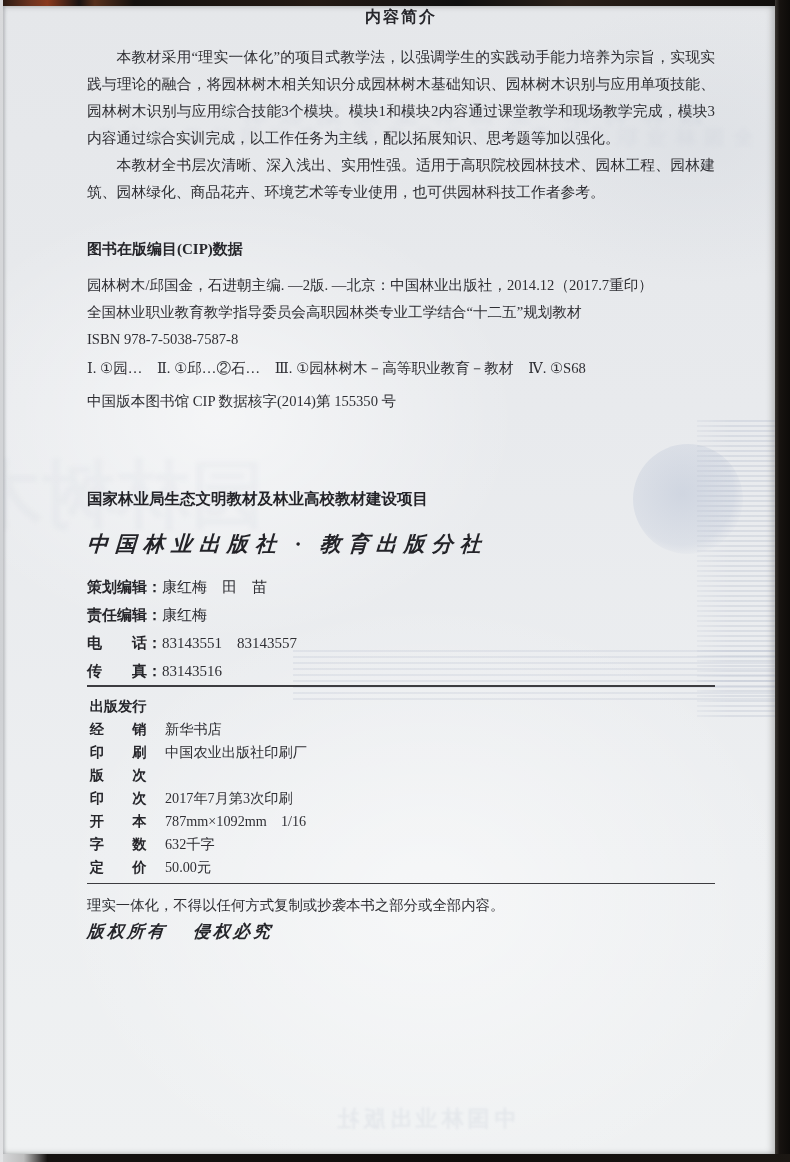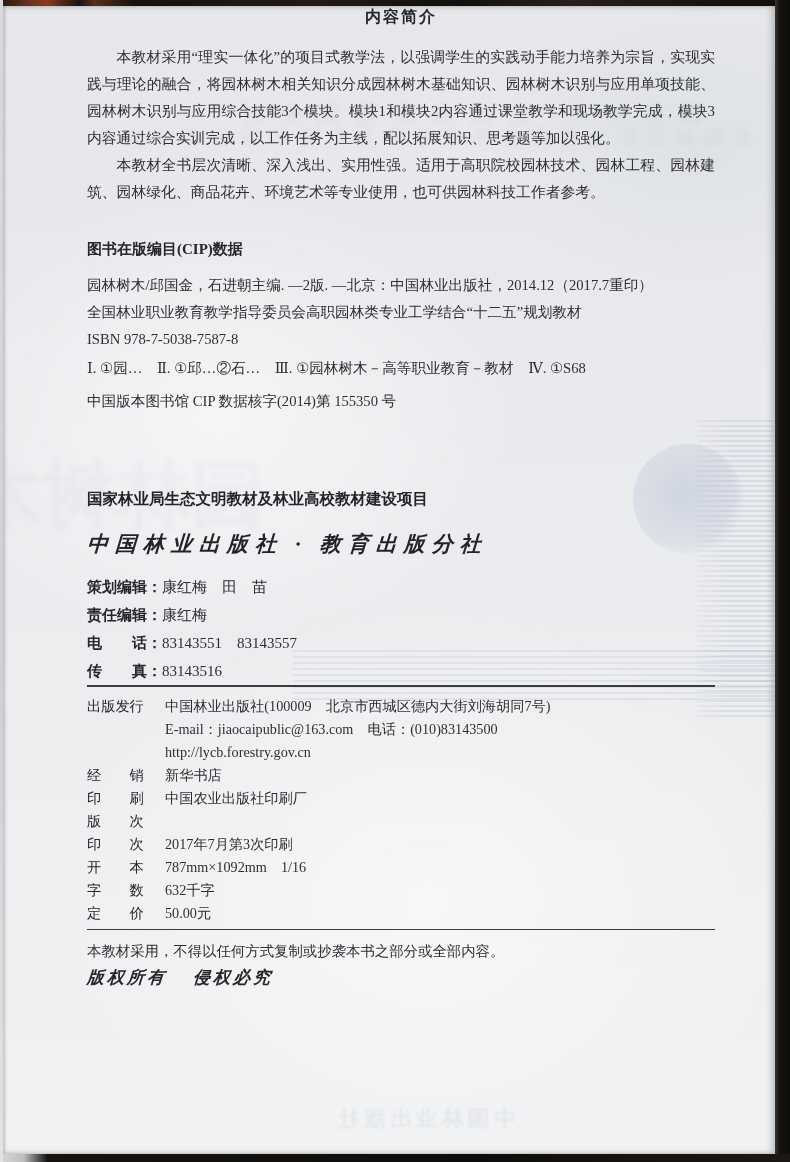--- a/index.html
+++ b/index.html
@@ -85,21 +85,21 @@
     font-style:italic;color:#232328;transform:skewX(-3deg);transform-origin:left;
   }
   .editors{margin-top:14px;}
   .editor-row{display:flex;font-size:15px;line-height:28px;}
   .editor-row .e-label{font-weight:bold;color:#26262b;}
   .editor-row .e-value{color:#2e2e33;}
   .rule{border:none;border-top:2px solid #3c3c40;margin:0;width:628px;}
   .rule2{border:none;border-top:1.5px solid #3c3c40;margin:4px 0 0 0;width:628px;}
   .colophon{margin-top:8px;}
   .c-row{display:flex;font-size:14.2px;line-height:23px;}
-  .c-label{width:62px;flex:none;font-weight:normal;color:#26262b;}
+  .c-label{width:62px;flex:none;font-weight:bold;color:#26262b;text-align:center;}
   .c-val{margin-left:16px;color:#2e2e33;}
   .notice{margin-top:10px;font-size:14.4px;line-height:22px;color:#2e2e33;}
   .copyright{
     margin-top:4px;font-size:17px;line-height:24px;font-weight:bold;font-style:italic;
     letter-spacing:3px;color:#26262b;transform:skewX(-4deg);transform-origin:left;
   }
   .copyright .gap{display:inline-block;width:26px;}
 </style>
 </head>
 <body>
@@ -156,25 +156,20 @@
         <span class="e-label">传　　真：</span>
         <span class="e-value">83143516</span>
       </div>
     </div>
 
     <hr class="rule">
 
     <div class="colophon">
       <div class="c-row">
         <span class="c-label">出版发行</span>
-        <div class="c-val">
-          <div>中国林业出版社(100009　北京市西城区德内大街刘海胡同7号)</div>
-          <div>E-mail：jiaocaipublic@163.com　电话：(010)83143500</div>
-          <div>http://lycb.forestry.gov.cn</div>
-        </div>
       </div>
       <div class="c-row">
         <span class="c-label">经　　销</span>
         <div class="c-val">
           <div>新华书店</div>
         </div>
       </div>
       <div class="c-row">
         <span class="c-label">印　　刷</span>
         <div class="c-val">
@@ -205,21 +200,21 @@
       <div class="c-row">
         <span class="c-label">定　　价</span>
         <div class="c-val">
           <div>50.00元</div>
         </div>
       </div>
     </div>
 
     <hr class="rule rule2">
 
-    <div class="notice">本教材采用，不得以任何方式复制或抄袭本书之部分或全部内容。</div>
+    <div class="notice">理实一体化，不得以任何方式复制或抄袭本书之部分或全部内容。</div>
 
     <div class="copyright">
       <span>版权所有</span><span class="gap"></span><span>侵权必究</span>
     </div>
 
   </div>
 </div>
 
 <div class="edge-top"></div>
 <div class="edge-right"></div>

